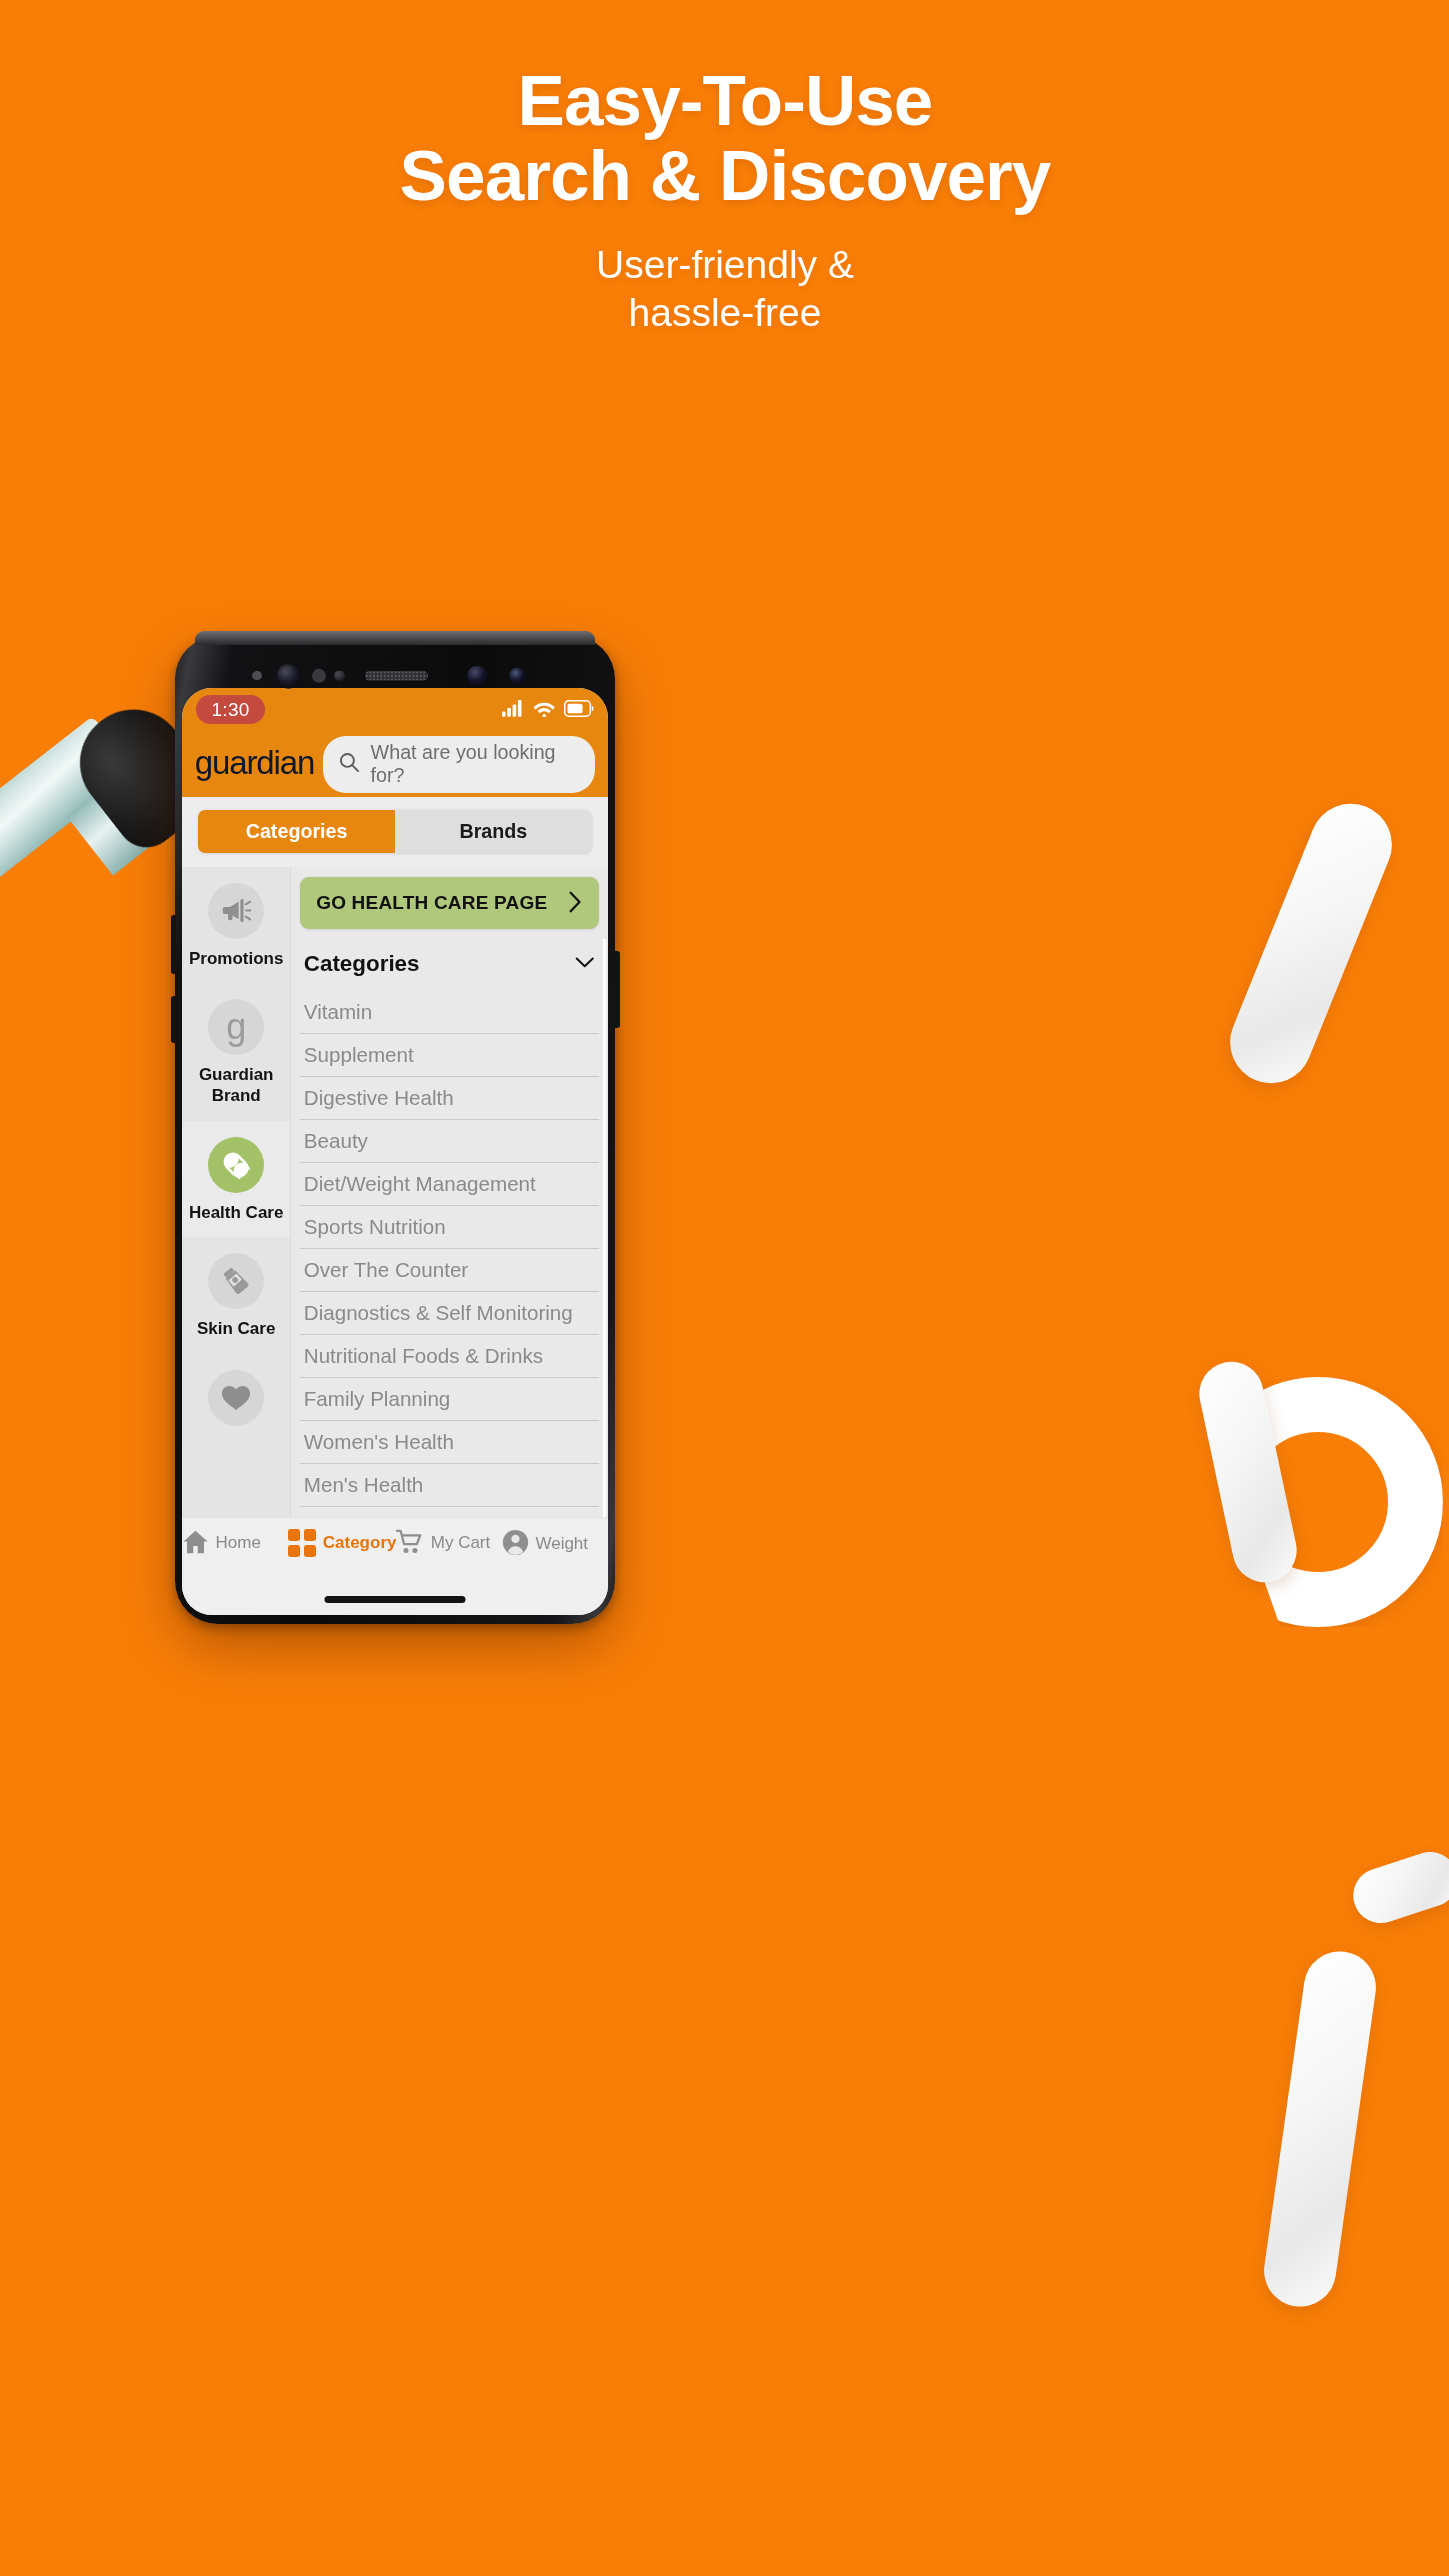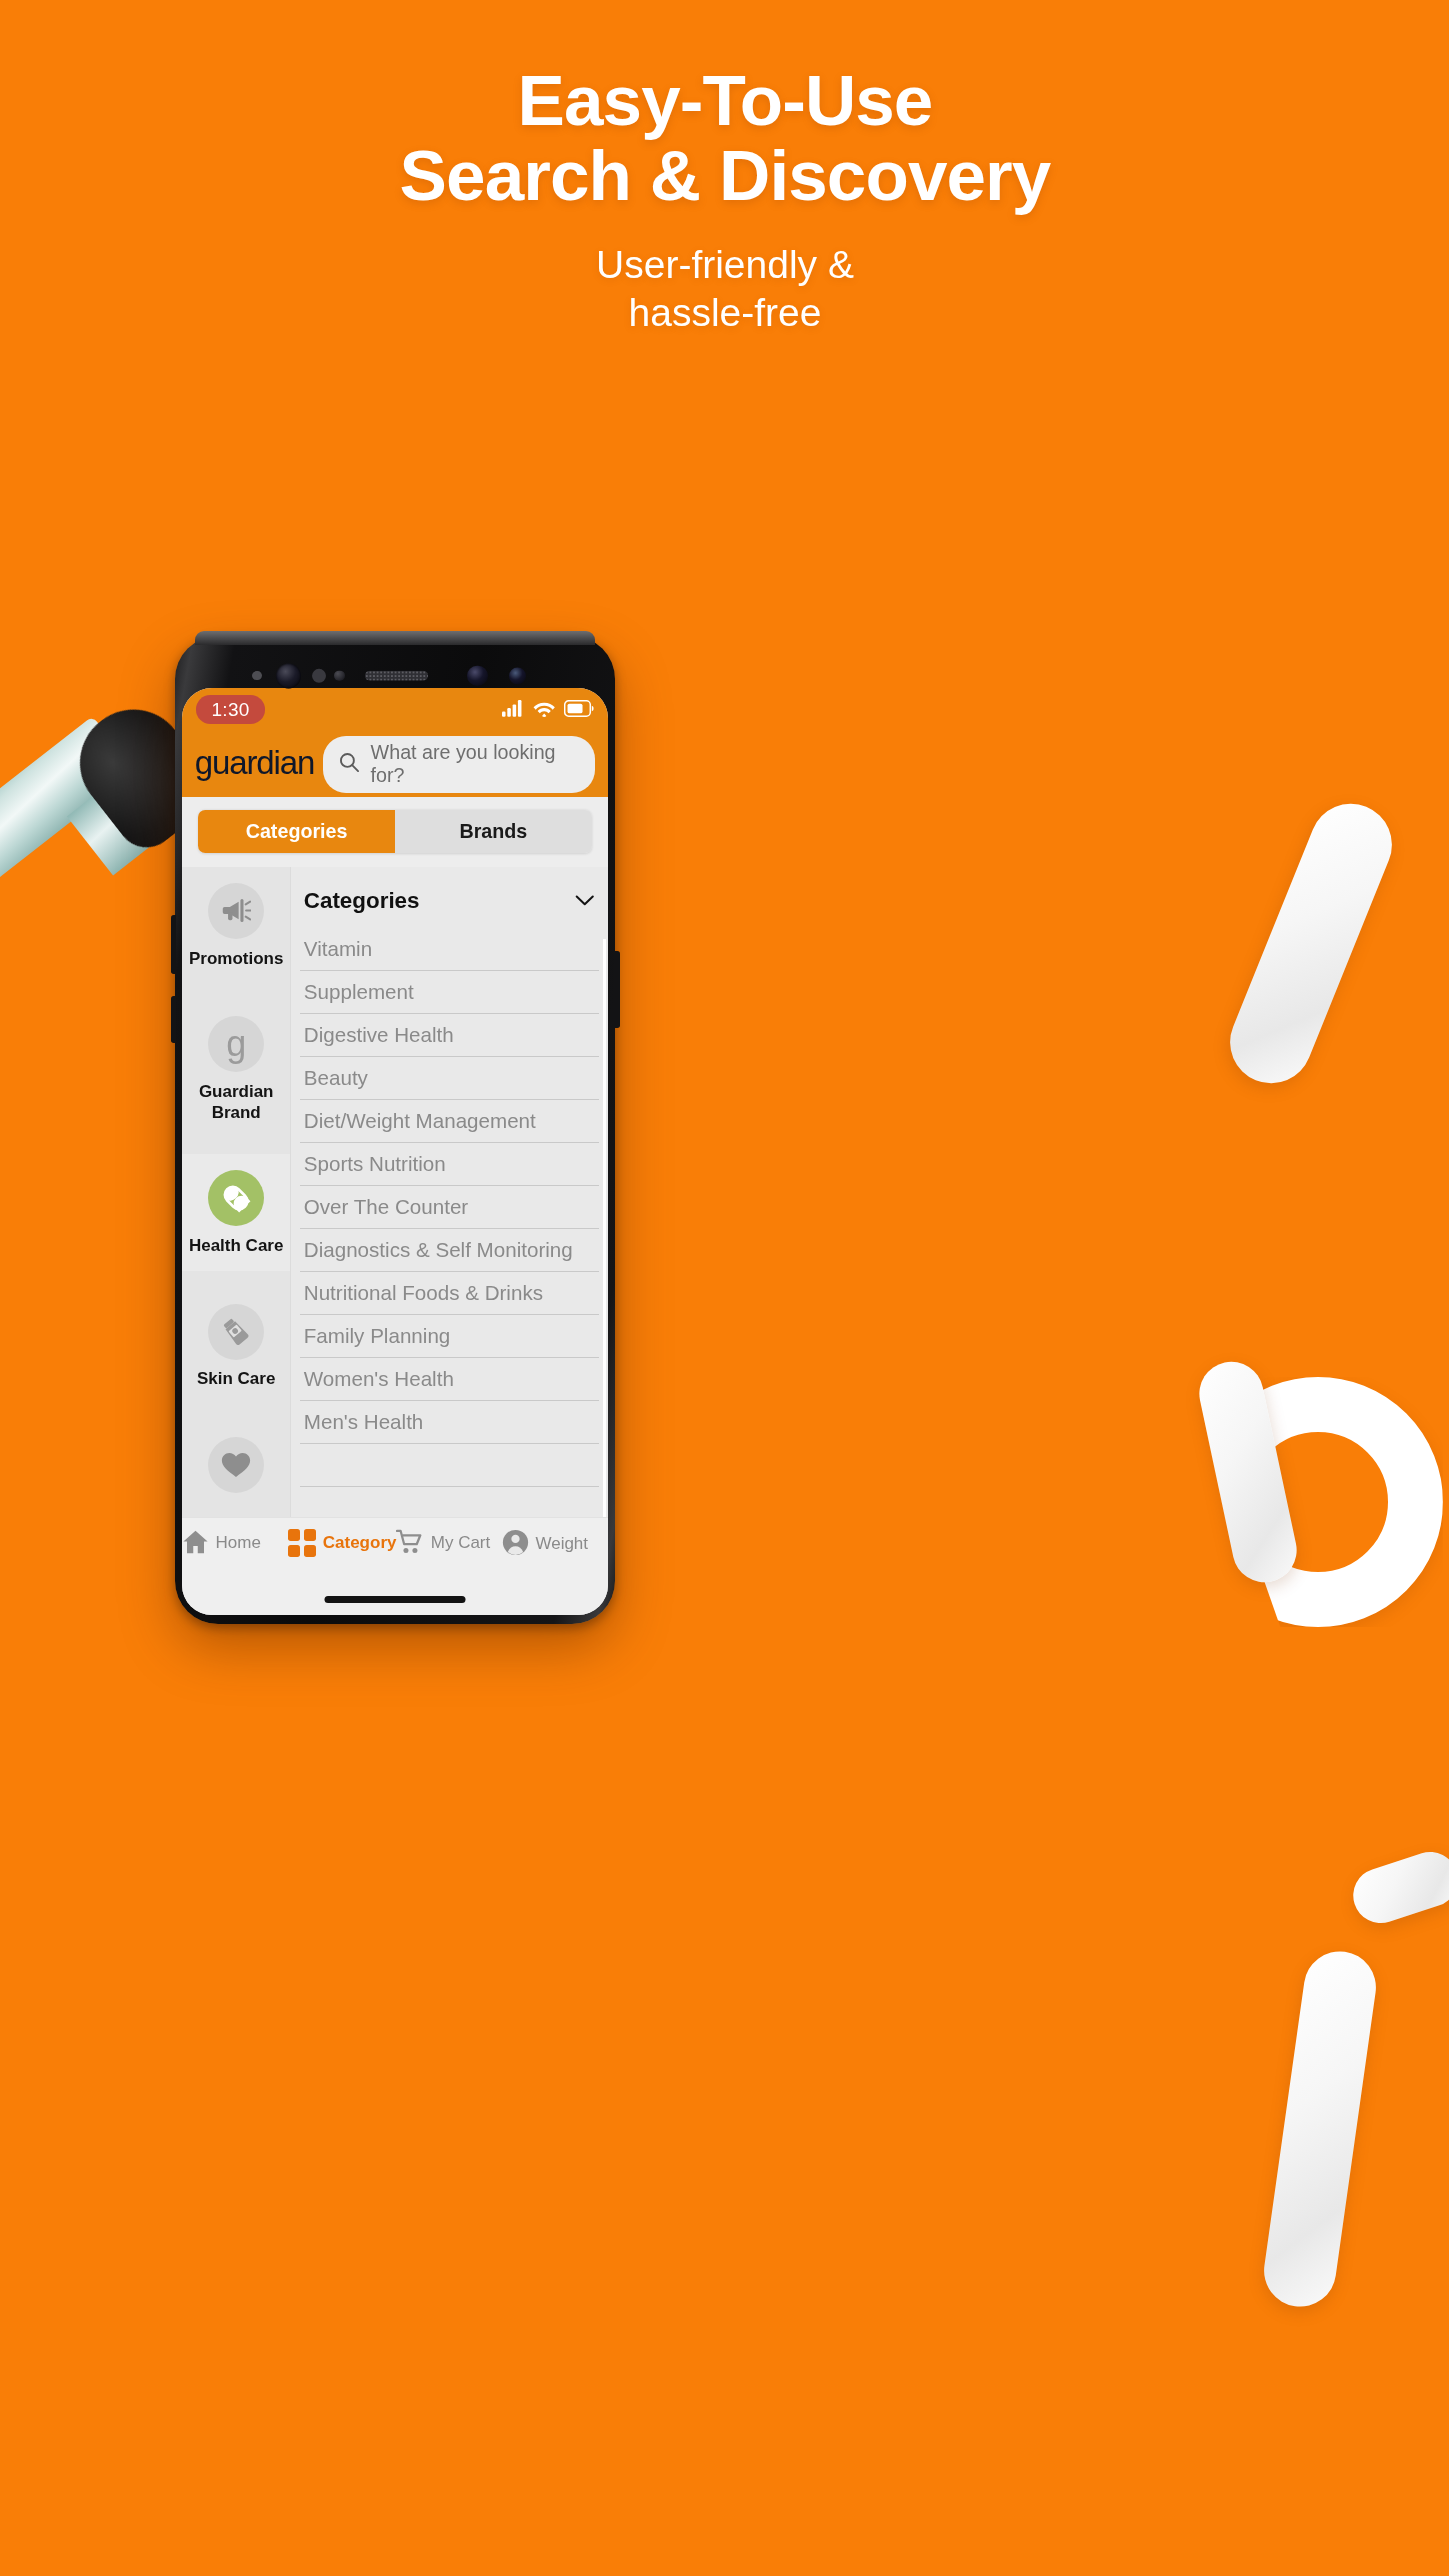--- a/index.html
+++ b/index.html
@@ -148,21 +148,20 @@
   .tab.active { background:#E8870F; color:#ffffff; }
   .tab.inactive { background:#DEDEDE; color:#1a1a1a; }
 
   
   .body-split { flex:1; display:flex; min-height:0; background:#e9e9e9; }
 
   .sidebar {
     width:109px; flex:0 0 109px; background:#E4E4E4;
     display:flex; flex-direction:column;
     border-right:0.9px solid #dcdcdc;
-    justify-content:space-between;
   }
   .side-item {
     flex:0 0 auto; padding:16px 3.6px 14.3px 3.6px;
     display:flex; flex-direction:column; align-items:center; gap:9.8px;
   }
   .side-item.active { background:#EAEAEA; }
   .side-ic {
     width:56px; height:56px; border-radius:50%;
     background:#D6D6D6; display:flex; align-items:center; justify-content:center;
   }
@@ -361,20 +360,28 @@
             <svg width="30" height="28" viewBox="0 0 34 31">
               <path d="M17 29C7 22 1 17 1 10.5 1 5.8 4.8 2 9.5 2c2.9 0 5.6 1.5 7.5 4 1.9-2.5 4.6-4 7.5-4C29.2 2 33 5.8 33 10.5 33 17 27 22 17 29z" fill="#8e8e8e"></path>
             </svg>
           </div>
           <div class="side-lb"></div>
         </div>
 
       </div>
 
       <div class="content">
+        <div class="banner">
+          <span class="banner-txt">GO HEALTH CARE PAGE</span>
+          <span>
+            <svg width="15" height="24" viewBox="0 0 17 27">
+                <polyline points="3,3 13,13.5 3,24" fill="none" stroke="#141414" stroke-width="2.6" stroke-linecap="round" stroke-linejoin="round"></polyline>
+              </svg>
+          </span>
+        </div>
 
         <div class="cat-head">
           <span class="cat-head-txt">Categories</span>
           <span>
             <svg width="21.5" height="14.3" viewBox="0 0 24 16">
                 <polyline points="3,4 12,12.5 21,4" fill="none" stroke="#141414" stroke-width="2.3" stroke-linecap="round" stroke-linejoin="round"></polyline>
               </svg>
           </span>
         </div>
 

